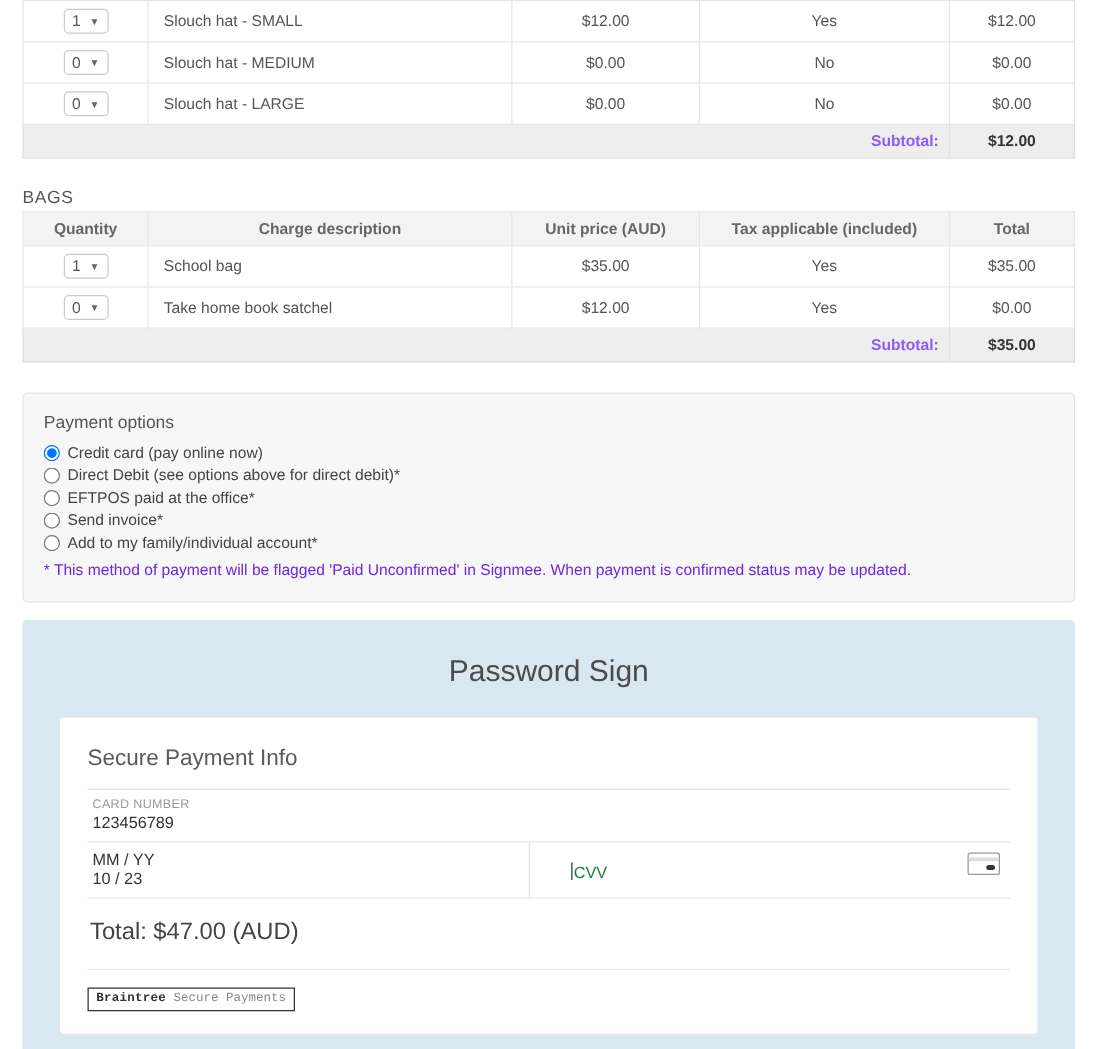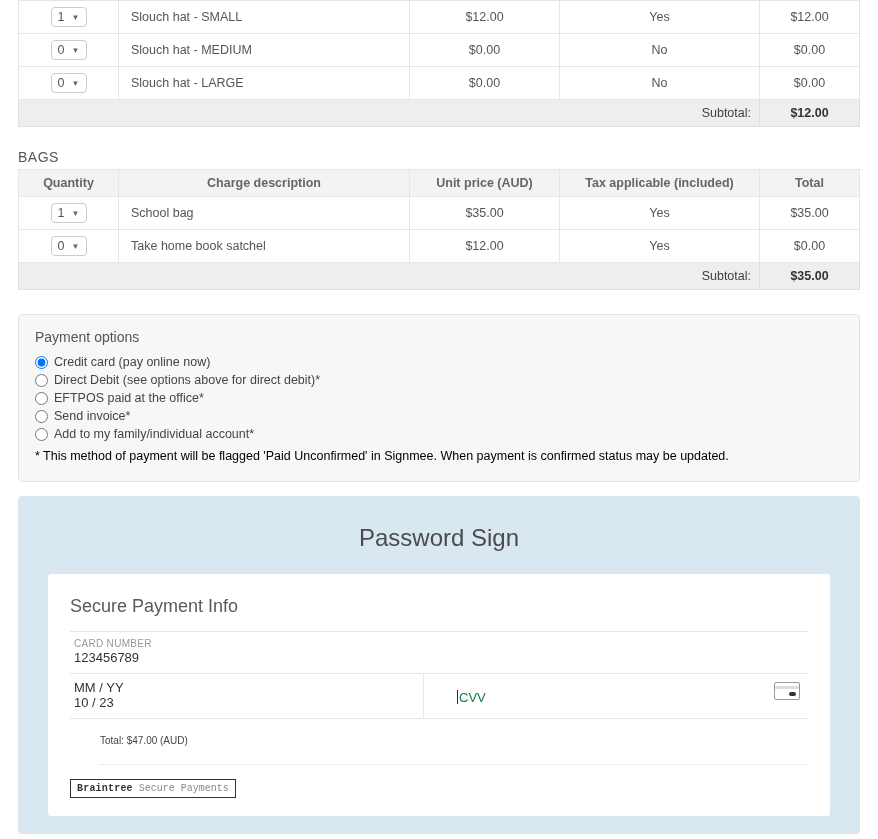--- a/index.html
+++ b/index.html
@@ -57,22 +57,22 @@
   .qty-select .caret {
     font-size: 8px;
     color: #666;
   }
   tr.subtotal td {
     background: #eee;
     border: 1px solid #e0e0e0;
   }
   tr.subtotal td.lbl {
     text-align: right;
-    font-weight: 400;
-    color: #404040;
+    font-weight: 700;
+    color: #8b5cf6;
   }
   tr.subtotal td.val {
     font-weight: 700;
     color: #333;
   }
 
   .payment-box {
     border: 1px solid #e3e3e3;
     background: #f7f7f7;
     border-radius: 4px;
@@ -89,21 +89,21 @@
     display: flex;
     align-items: center;
     gap: 6px;
     margin: 4px 0;
     font-size: 12.5px;
     color: #444;
   }
   .radio-row input { margin: 0; }
   .payment-note {
     font-size: 12.5px;
-    color: #000000;
+    color: #6d28d9;
     margin-top: 8px;
   }
 
   .sign-panel {
     background: #d9e7f0;
     border-radius: 4px;
     padding: 24px 30px 18px 30px;
     margin-top: 14px;
   }
   .sign-panel h1 {
@@ -188,25 +188,24 @@
     border-radius: 2px;
   }
   .cvv-icon::before {
     content: "";
     position: absolute;
     left: 0; right: 0; top: 3px;
     height: 3px;
     background: #ddd;
   }
   .total-line {
-    font-size: 10px;
+    font-size: 19px;
     color: #444;
     padding: 16px 2px 18px 2px;
     border-bottom: 1px solid #eee;
-    margin-left: 28px;
   }
   .braintree {
     display: inline-block;
     border: 1px solid #333;
     padding: 3px 6px;
     font-size: 10px;
     font-family: "Courier New", monospace;
     margin-top: 14px;
     color: #333;
   }

